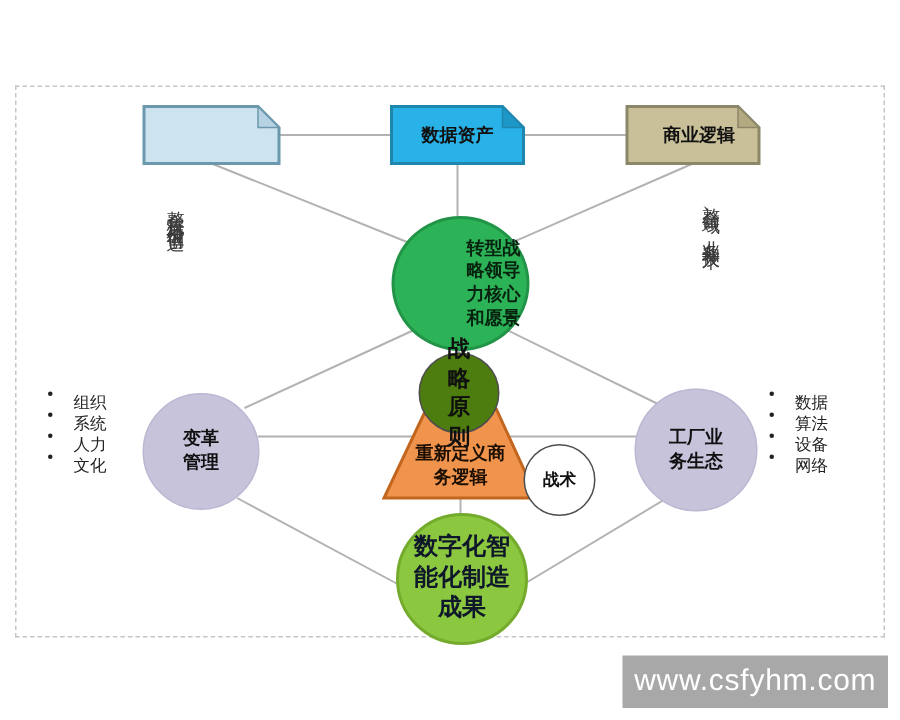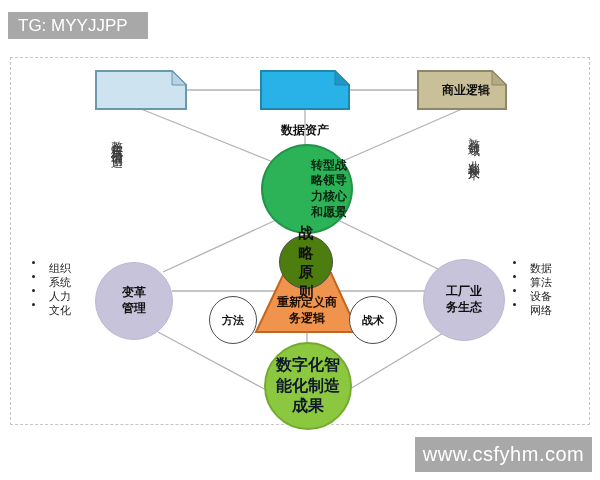--- a/index.html
+++ b/index.html
@@ -25,21 +25,21 @@
   }
 
   svg.layer { left: 0; top: 0; width: 600px; height: 480px; }
 
   
   .boxlabel {
     display: flex; align-items: center; justify-content: center;
     font-size: 12px; font-weight: bold; color: #111; text-align: center;
   }
   .boxlabel.b1 { left: 96px; top: 71px; width: 90px; height: 38px; }
-  .boxlabel.b2 { left: 261px; top: 71px; width: 88px; height: 38px; margin-top: 40px; }
+  .boxlabel.b2 { left: 261px; top: 71px; width: 88px; height: 38px; }
   .boxlabel.b3 { left: 418px; top: 71px; width: 96px; height: 38px; }
 
   
   .circle {
     border-radius: 50%;
     display: flex; align-items: center; justify-content: center;
     text-align: center; font-weight: bold; color: #101010;
     word-break: break-all; line-height: 1.3;
   }
   .circle .inner { display: block; }
@@ -99,21 +99,20 @@
   .blist .row { display: flex; height: 13px; margin-bottom: 1px; }
   .blist .dot { width: 3px; height: 3px; background: #222; border-radius: 50%; margin-right: 14px; flex: none; }
   .blist.left  { left: 32px;  top: 261px; }
   .blist.right { left: 513px; top: 261px; }
 </style>
 </head>
 <body>
 
 <div class="stage">
 
-  <div class="abs gray-bar tg-bar">TG: MYYJJPP</div>
 
   <div class="abs frame"></div>
 
   <svg class="abs layer" viewBox="0 0 600 480">
     <g stroke="#b3b1b1" stroke-width="1.3">
       <line x1="186" y1="90" x2="261" y2="90"></line>
       <line x1="349" y1="90" x2="418" y2="90"></line>
       <line x1="141" y1="109" x2="278" y2="164"></line>
       <line x1="305" y1="109" x2="305" y2="145"></line>
       <line x1="462" y1="109" x2="336" y2="164"></line>
@@ -193,23 +192,20 @@
     <span class="inner">转型战略领导力核心和愿景</span>
   </div>
 
   <div class="abs trap-label">
     <span class="inner">重新定义商务逻辑</span>
   </div>
 
   <div class="abs circle c-principle">
     <span class="inner">战略原则</span>
   </div>
-  <div class="abs circle c-method">
-    <span class="inner">方法</span>
-  </div>
   <div class="abs circle c-tactics">
     <span class="inner">战术</span>
   </div>
   <div class="abs circle c-change">
     <span class="inner">变革管理</span>
   </div>
   <div class="abs circle c-digital">
     <span class="inner">工厂业务生态</span>
   </div>
   <div class="abs circle c-outcome">

